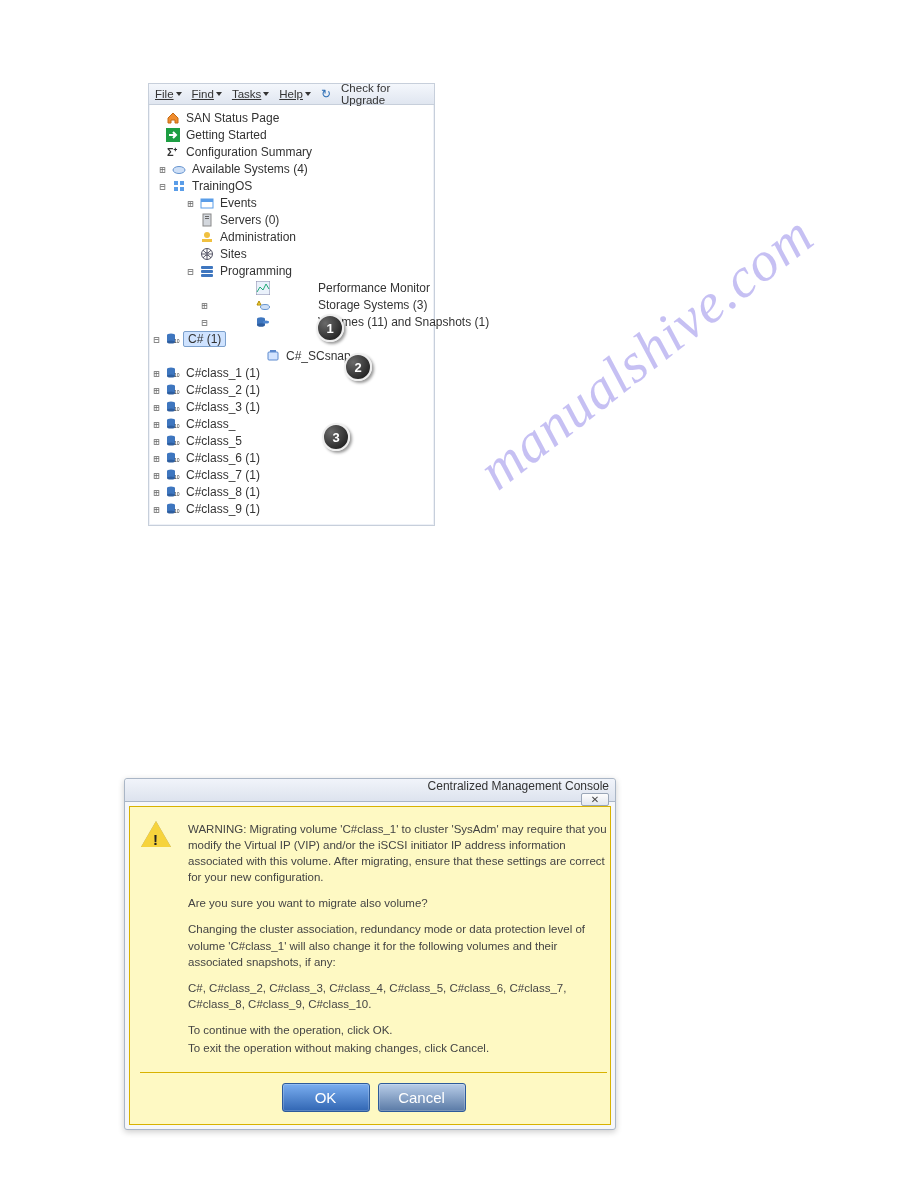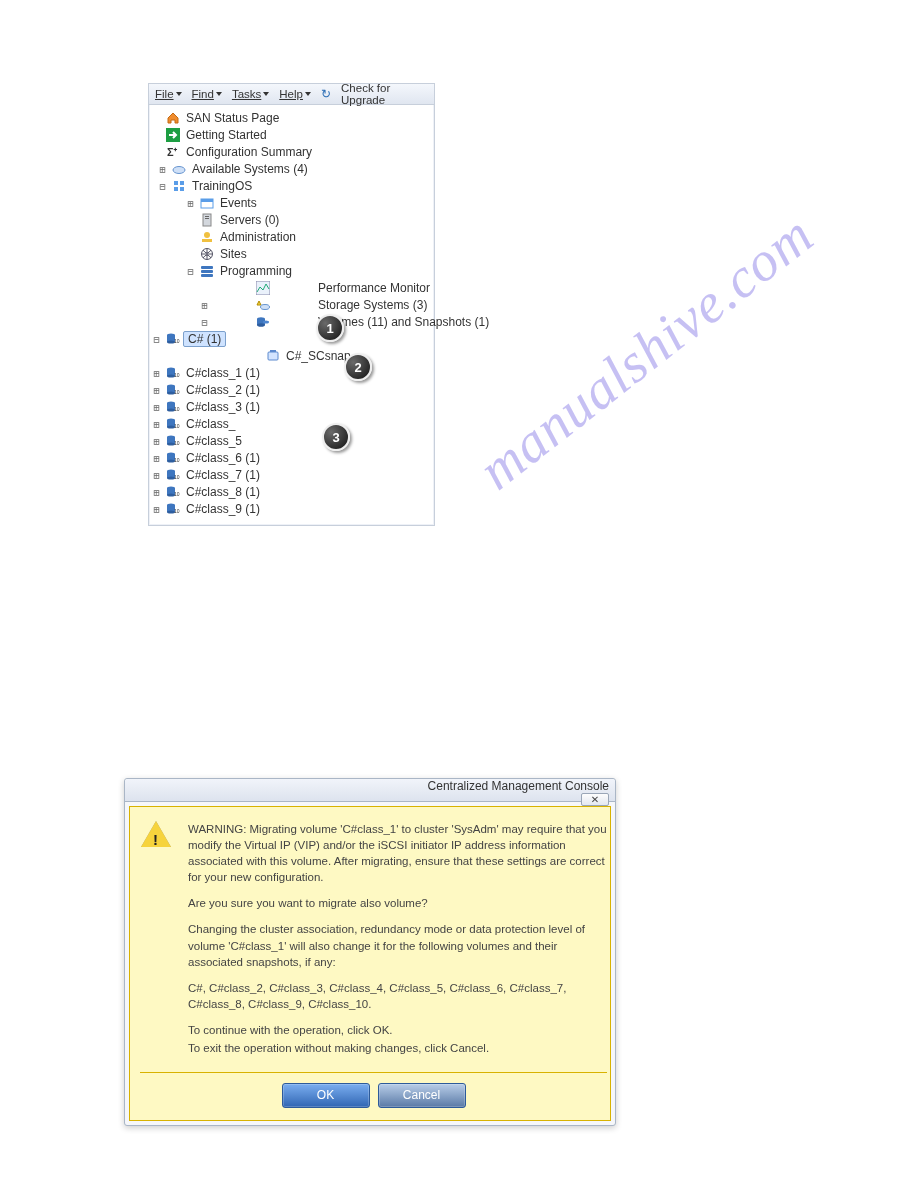--- a/index.html
+++ b/index.html
@@ -208,21 +208,21 @@
   .btn-row {
     display: flex;
     justify-content: center;
     gap: 8px;
     padding-bottom: 2px;
   }
   .btn {
     min-width: 62px;
     padding: 3px 12px;
     border-radius: 3px;
-    font-size: 12px;
+    font-size: 15px;
     color: #fff;
     border: 1px solid #2d5b9a;
     cursor: default;
     text-align: center;
   }
   .btn-ok {
     background: linear-gradient(var(--btn-ok-grad1), var(--btn-ok-grad2));
     box-shadow: inset 0 0 0 1px rgba(255,255,255,.2);
   }
   .btn-cancel {

